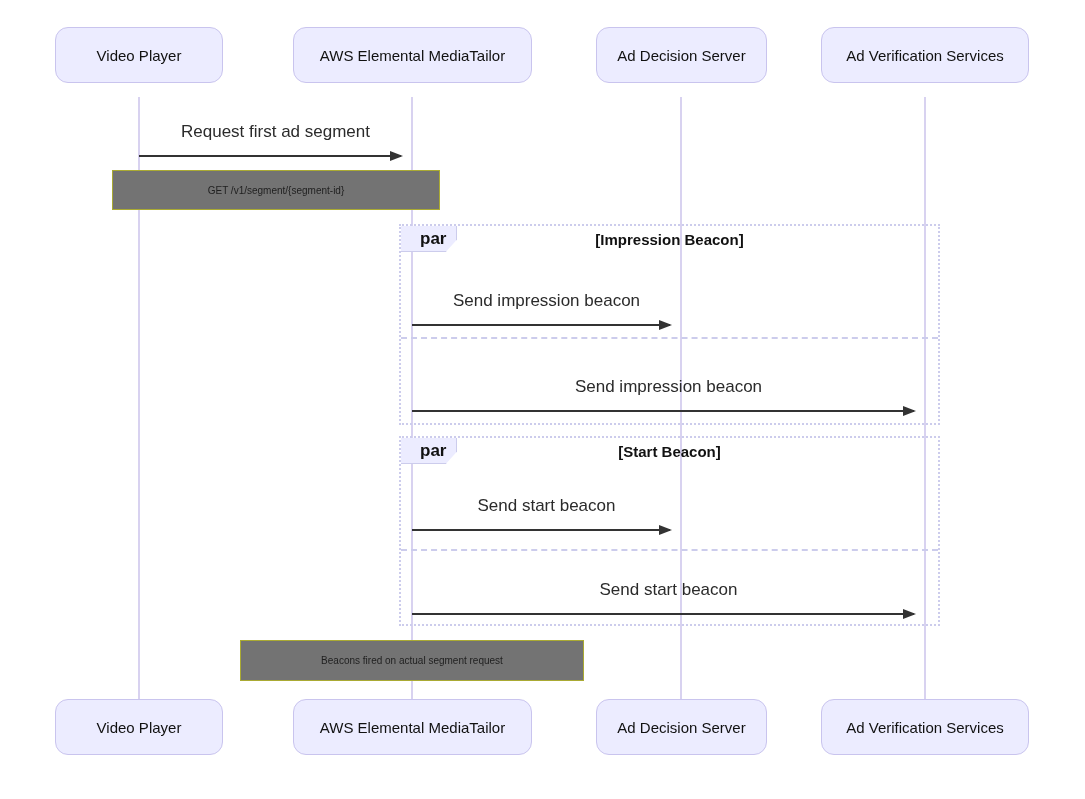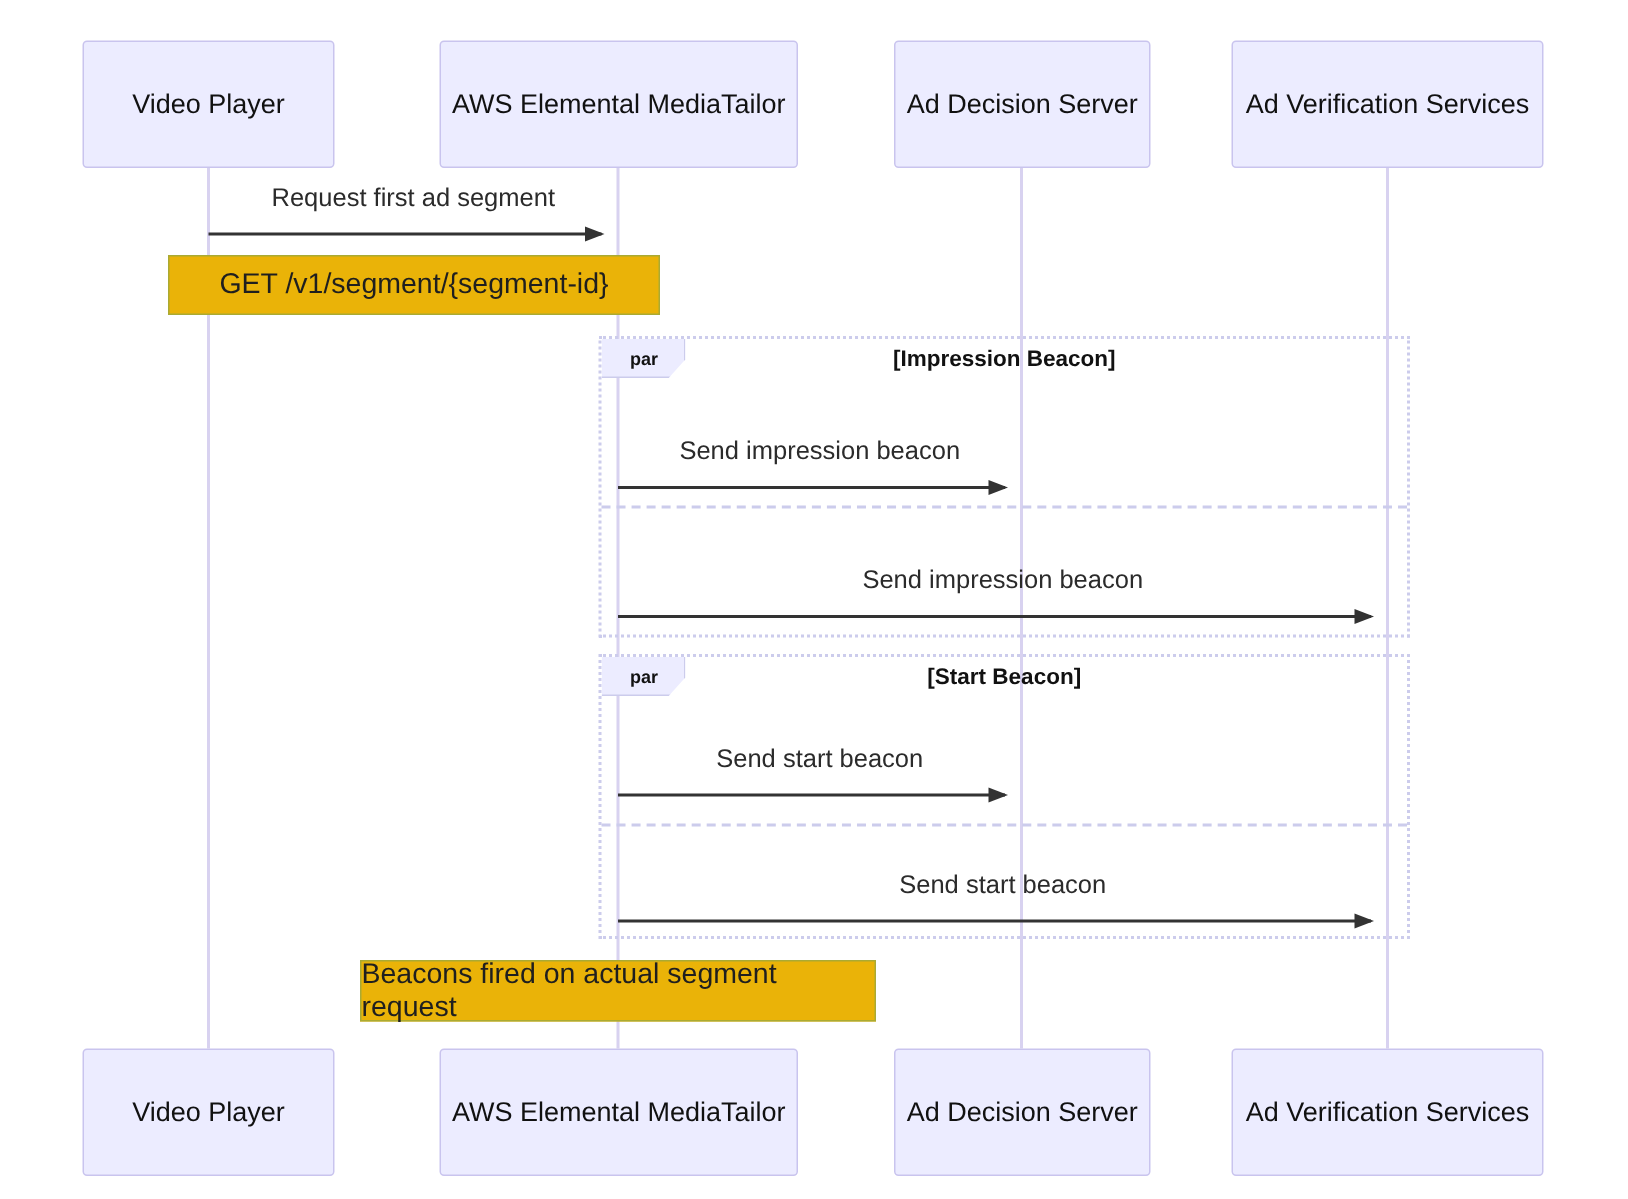--- a/index.html
+++ b/index.html
@@ -6,26 +6,26 @@
   .canvas{
     position:relative;
     width:1085px;height:799px;
     background:#ffffff;
     font-family:"Liberation Sans", sans-serif;
     color:#1f1f1f;
     overflow:hidden;
   }
   .actor{
     position:absolute;
-    height:85px;
+    height:56px;
     background:#ECECFF;
     border:1px solid #C9C4EE;
-    border-radius:3px;
+    border-radius:13px;
     display:flex;align-items:center;justify-content:center;
-    font-size:18px;
+    font-size:15px;
     color:#111;
     box-sizing:border-box;
   }
   .lifeline{
     position:absolute;
     width:2px;
     background:#D8D2F0;
   }
   .msg-label{
     position:absolute;
@@ -41,43 +41,43 @@
   .arrowhead{
     position:absolute;
     right:-2px;top:-4px;
     width:0;height:0;
     border-top:5px solid transparent;
     border-bottom:5px solid transparent;
     border-left:13px solid #333333;
   }
   .note{
     position:absolute;
-    background:#eab308;
+    background:#737373;
     border:1px solid #AAAA33;
     display:flex;align-items:center;justify-content:center;
-    font-size:19px;
+    font-size:10px;
     color:#1f1f1f;
     box-sizing:border-box;
   }
   .par-frame{
     position:absolute;
     border:2px dotted #CCCCEC;
     box-sizing:border-box;
   }
   .par-tab{
     position:absolute;
     left:0;top:0;
     width:56px;height:26px;
     background:#ECECFF;
     border-right:1px solid #CCCCEC;
     border-bottom:1px solid #CCCCEC;
     clip-path:polygon(0 0,100% 0,100% 52%,80% 100%,0 100%);
     display:flex;align-items:center;
     padding-left:19px;
-    font-size:12px;font-weight:bold;color:#111;
+    font-size:17px;font-weight:bold;color:#111;
     box-sizing:border-box;
   }
   .par-title{
     position:absolute;
     left:0;top:5px;width:100%;
     text-align:center;
     font-size:15px;font-weight:bold;color:#111;
   }
   .par-divider{
     position:absolute;

